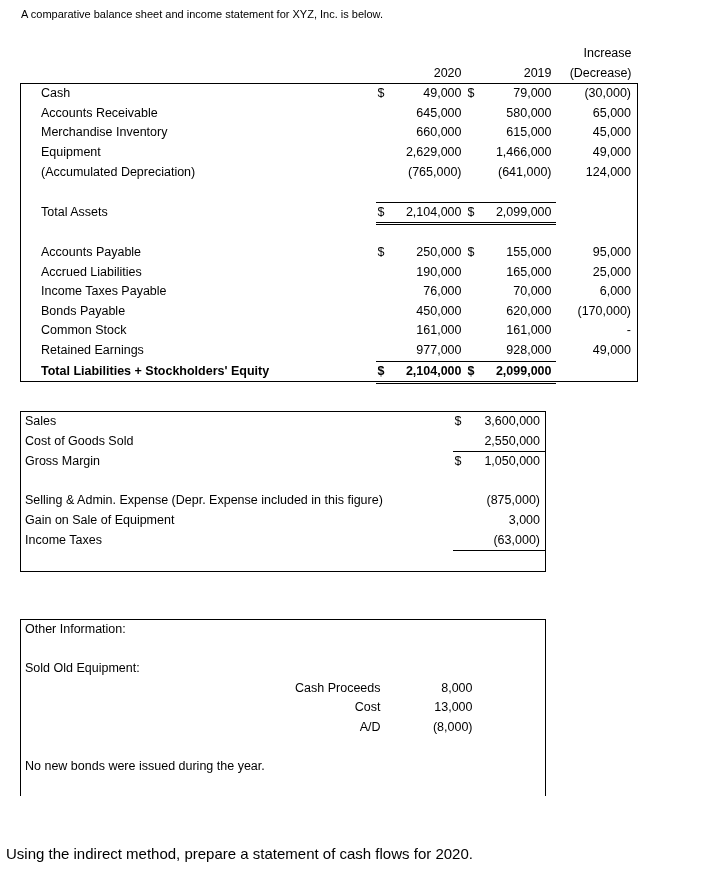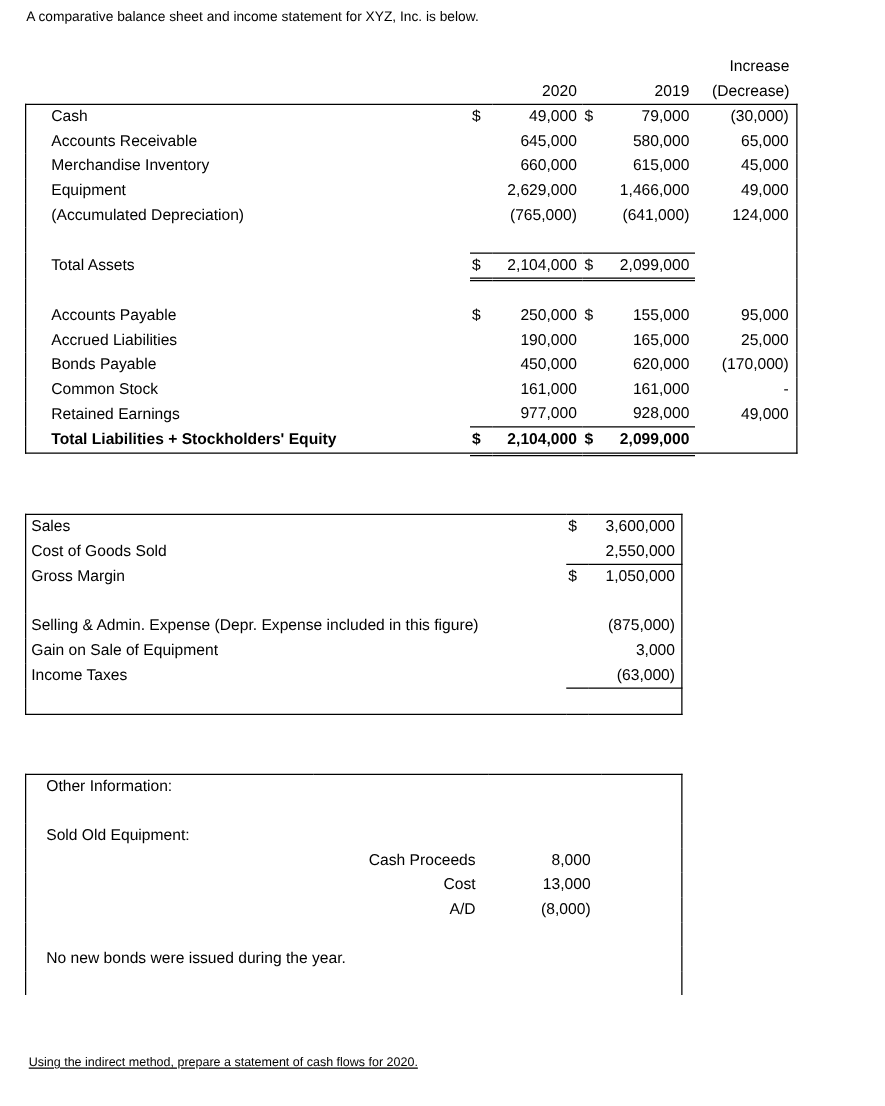--- a/index.html
+++ b/index.html
@@ -26,25 +26,24 @@
   
   .intro-line {
     position: absolute;
     left: 21px;
     top: 8px;
     font-size: 11px;
     white-space: nowrap;
   }
   .outro-line {
     position: absolute;
-    left: 23px;
+    left: 6px;
     top: 845px;
-    font-size: 10px;
+    font-size: 15px;
     white-space: nowrap;
-    text-decoration: underline;
   }
 
   
   table {
     border-collapse: collapse;
     table-layout: fixed;
   }
   td {
     padding: 0;
     vertical-align: bottom;
@@ -132,21 +131,21 @@
     left: 20px;
     top: 619px;
     width: 525px;
   }
   table.oi { width: 525px; }
   .oi col.c-pad   { width: 230px; }
   .oi col.c-lbl   { width: 140px; }
   .oi col.c-val   { width: 90px; }
   .oi col.c-tail  { width: 65px; }
 
-  .oi td.free   { text-align: left; padding-left: 16px; }
+  .oi td.free   { text-align: left; padding-left: 4px; }
   .oi td.sublbl { text-align: right; padding-right: 10px; }
   .oi td.subval { text-align: right; padding-right: 8px; }
 
   .oi td.bx-left  { border-left: 1.3px solid #000; }
   .oi td.bx-right { border-right: 1.3px solid #000; }
   .oi tr.bx-top > td    { border-top: 1.3px solid #000; }
   .oi tr.bx-bottom > td { border-bottom: 1.3px solid #000; }
 </style>
 </head>
 <body>
@@ -262,20 +261,28 @@
         </tr>
         <tr>
           <td class="label bx-left">Accrued Liabilities</td>
           <td class="cur"></td>
           <td class="num">190,000</td>
           <td class="cur"></td>
           <td class="num">165,000</td>
           <td class="delta bx-right">25,000</td>
         </tr>
         <tr>
+          <td class="label bx-left">Income Taxes Payable</td>
+          <td class="cur"></td>
+          <td class="num">76,000</td>
+          <td class="cur"></td>
+          <td class="num">70,000</td>
+          <td class="delta bx-right">6,000</td>
+        </tr>
+        <tr>
           <td class="label bx-left">Bonds Payable</td>
           <td class="cur"></td>
           <td class="num">450,000</td>
           <td class="cur"></td>
           <td class="num">620,000</td>
           <td class="delta bx-right">(170,000)</td>
         </tr>
         <tr>
           <td class="label bx-left">Common Stock</td>
           <td class="cur"></td>

